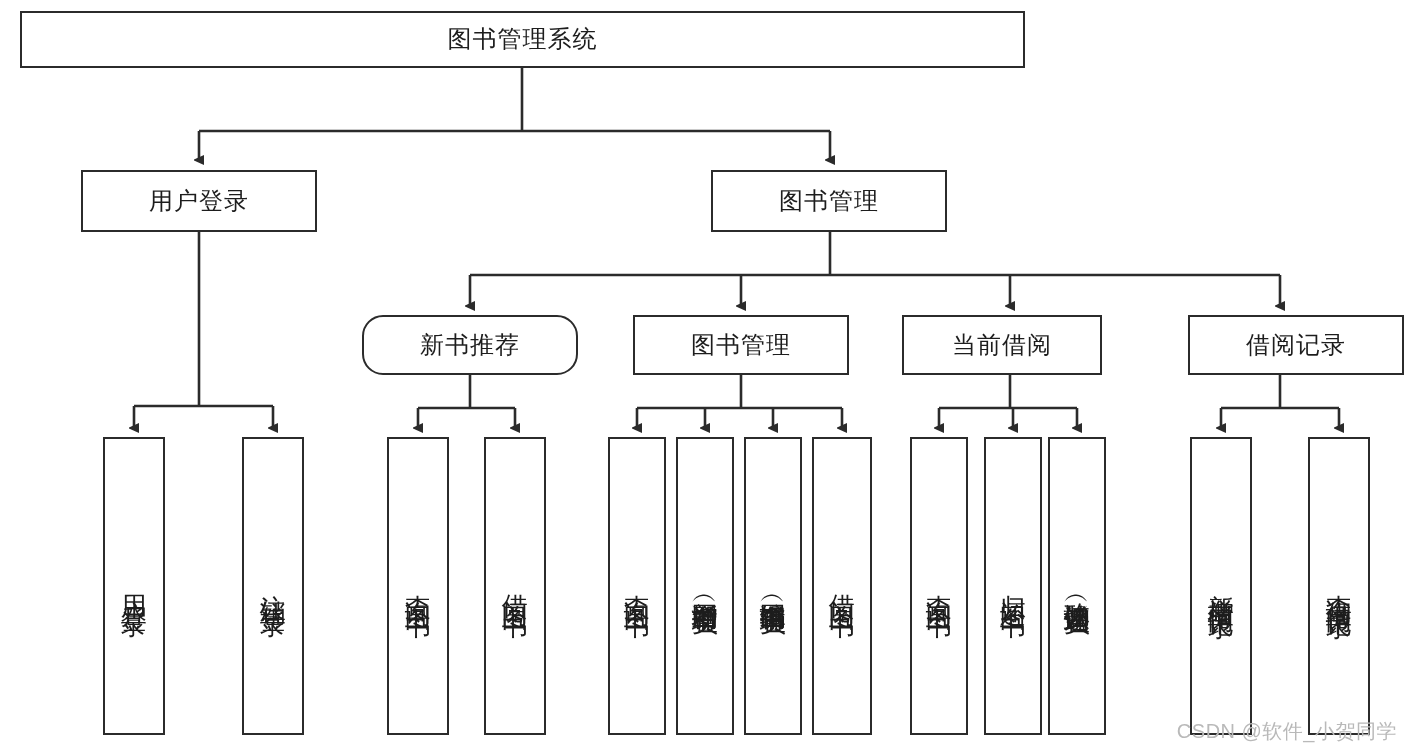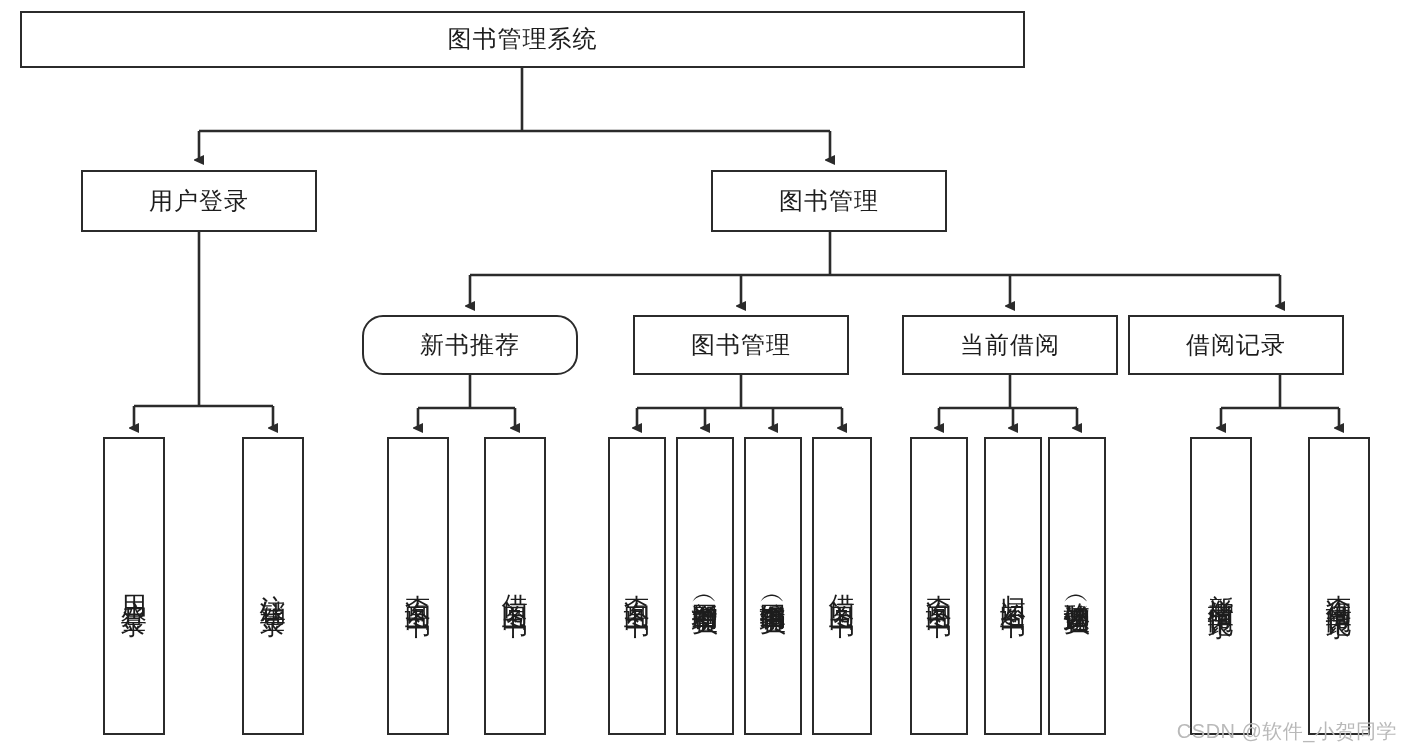--- a/index.html
+++ b/index.html
@@ -130,24 +130,24 @@
   <div class="node node-h" id="node-l2-1" style="left: 711px; top: 170px; width: 236px; height: 62px;">
       <span>图书管理</span>
     </div>
 
   <div class="node node-h" id="node-l3-0" style="left: 362px; top: 315px; width: 216px; height: 60px; border-radius: 21px;">
       <span>新书推荐</span>
     </div>
   <div class="node node-h" id="node-l3-1" style="left: 633px; top: 315px; width: 216px; height: 60px;">
       <span>图书管理</span>
     </div>
-  <div class="node node-h" id="node-l3-2" style="left: 902px; top: 315px; width: 216px; height: 60px;">
+  <div class="node node-h" id="node-l3-2" style="left: 902px; top: 315px; width: 200px; height: 60px;">
       <span>当前借阅</span>
     </div>
-  <div class="node node-h" id="node-l3-3" style="left: 1128px; top: 315px; width: 216px; height: 60px;">
+  <div class="node node-h" id="node-l3-3" style="left: 1188px; top: 315px; width: 216px; height: 60px;">
       <span>借阅记录</span>
     </div>
 
   <div class="node node-v" id="node-leaf-0" style="left: 103px; top: 437px; width: 62px; height: 298px; font-size: 26px; letter-spacing: 6px;">
       <span>用户登录</span>
     </div>
   <div class="node node-v" id="node-leaf-1" style="left: 242px; top: 437px; width: 62px; height: 298px; font-size: 26px; letter-spacing: 6px;">
       <span>注销登录</span>
     </div>
   <div class="node node-v" id="node-leaf-2" style="left: 387px; top: 437px; width: 62px; height: 298px; font-size: 26px; letter-spacing: 6px;">

